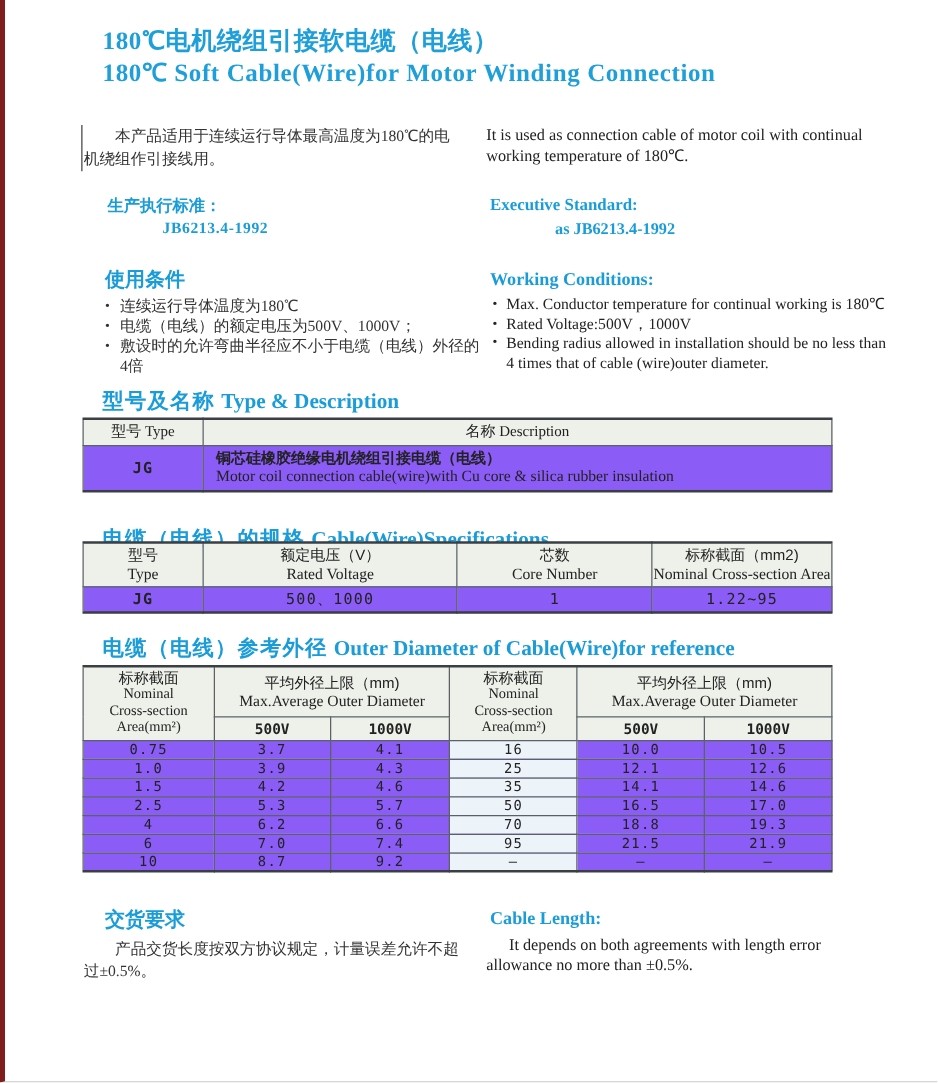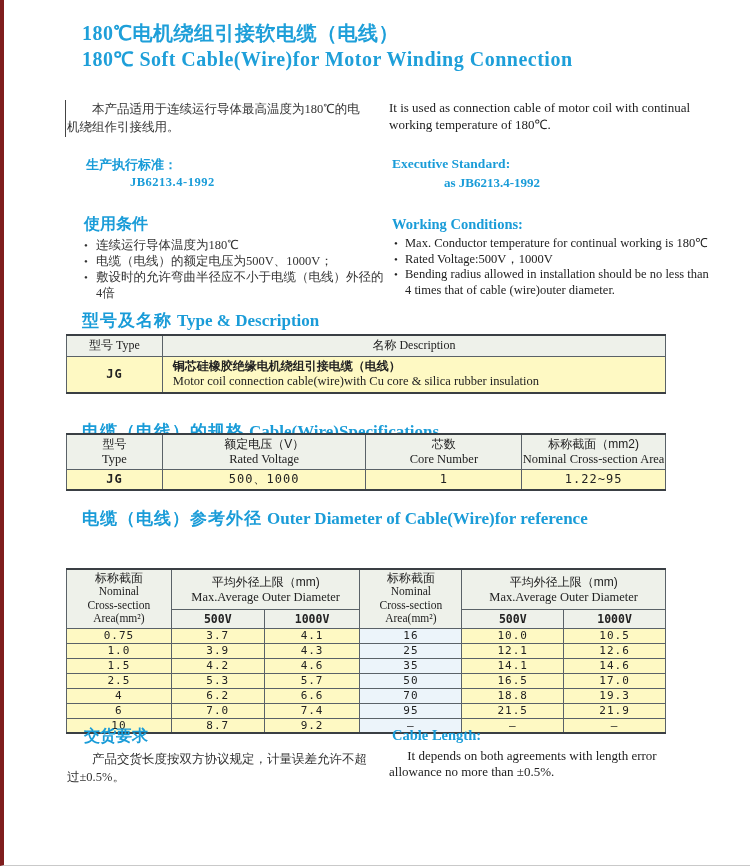--- a/index.html
+++ b/index.html
@@ -33,41 +33,41 @@
   .wc-en-list li::before { content:"\2022"; position:absolute; left:0; top:0; font-size:11px; }
   
   .sec-heading { position:absolute; left:78px; font-size:17px; font-weight:bold; }
   .sec-heading .zh { font-family:"Liberation Sans", sans-serif; letter-spacing:1px; }
   .sec-heading .en { font-family:"Liberation Serif", serif; margin-left:5px; }
   
   table.doc { position:absolute; left:62px; width:600px; border-collapse:collapse; table-layout:fixed; }
   table.doc th, table.doc td { border:1px solid #5a6268; text-align:center; vertical-align:middle; }
   table.doc { border-top:2px solid #3a3f44; border-bottom:2px solid #3a3f44; }
   .hdr-bg { background:#eef1ea; }
-  .row-bg { background:#fef9c3; }
+  .row-bg { background:#8b5cf6; }
   .row-bg-light { background:#ecf4fa; }
   th .zh, td .zh { font-family:"Liberation Sans", sans-serif; }
   .th-sm { font-size:12px; font-weight:normal; line-height:15px; color:#222; }
   .mono { font-family:"DejaVu Sans Mono", monospace; }
   
   #table-type { top:334px; }
   #table-type th { height:21px; }
   #table-type td { height:37px; }
   #table-type .desc-cell { text-align:left; padding-left:10px; }
   #table-type .desc-zh { display:block; font-size:12px; font-weight:bold; font-family:"Liberation Sans", sans-serif; line-height:15px; color:#222; }
   #table-type .desc-en { display:block; font-size:12.5px; line-height:15px; color:#222; }
   #table-type .type-cell { font-size:12px; font-weight:bold; letter-spacing:1px; }
   
   #table-spec { top:433px; }
   #table-spec th { height:35px; }
   #table-spec td { height:21px; font-size:12px; letter-spacing:1px; }
   #table-spec .h-zh { display:block; font-size:12px; line-height:16px; font-family:"Liberation Sans", sans-serif; }
   #table-spec .h-en { display:block; font-size:12.5px; line-height:15px; }
   
-  #table-dia { top:568px; }
+  #table-dia { top:532px; }
   #table-dia .grp-hd { height:40px; }
   #table-dia .nom-hd div { line-height:13.5px; font-size:11.5px; }
   #table-dia .nom-hd .zh { font-size:12px; font-family:"Liberation Sans", sans-serif; }
   #table-dia .volt-hd { height:19px; font-size:11.5px; font-weight:bold; font-family:"DejaVu Sans Mono", monospace; }
   #table-dia td { height:15px; font-size:11px; letter-spacing:1px; }
   #table-dia .g-zh { display:block; font-size:12px; line-height:16px; font-family:"Liberation Sans", sans-serif; }
   #table-dia .g-en { display:block; font-size:12.5px; line-height:14px; }
   
   .dl-zh-title { position:absolute; left:80px; top:726px; font-size:16px; font-weight:bold; font-family:"Liberation Sans", sans-serif; }
   .dl-zh-text { position:absolute; left:63px; top:750px; width:305px; font-size:12.5px; line-height:18px; text-indent:2em; color:#333; }

